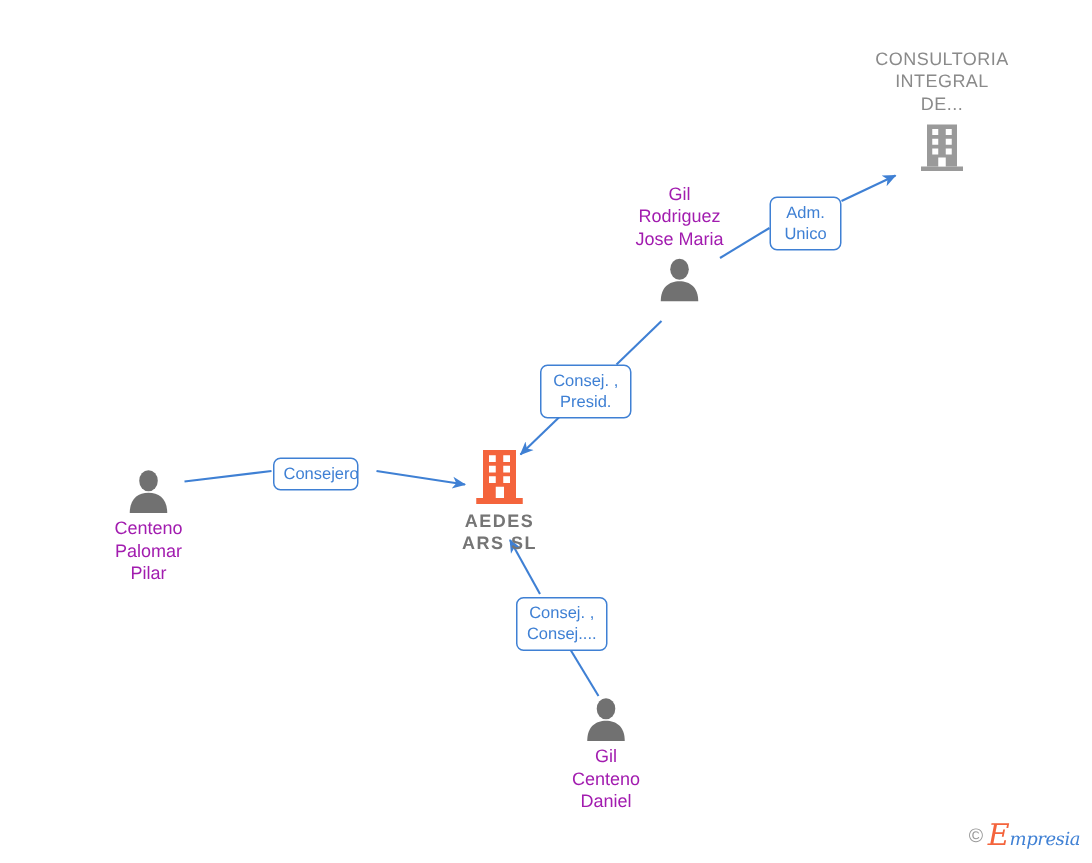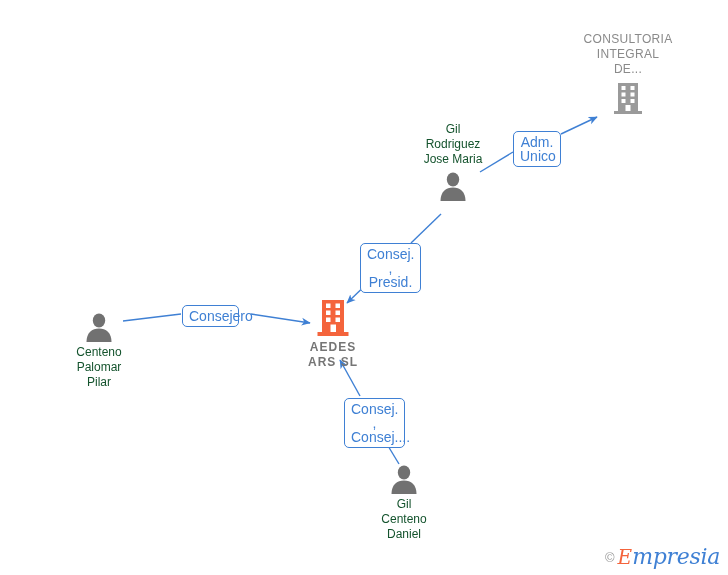--- a/index.html
+++ b/index.html
@@ -34,21 +34,21 @@
   .node .glyph {
     display: block;
     margin: 0 auto;
     line-height: 0;
   }
   .node .caption {
     display: block;
     margin-top: 3px;
     font-size: 12px;
     line-height: 15px;
-    color: #14532d;
+    color: #a21caf;
     white-space: pre-line;
   }
   .node.company .caption {
     font-weight: bold;
     letter-spacing: 1px;
     color: #757575;
   }
   .node.company.gray .caption {
     font-weight: normal;
     letter-spacing: 0.3px;
@@ -60,21 +60,21 @@
   }
 
   
   .chip {
     position: absolute;
     box-sizing: border-box;
     border: 1px solid #3f80d4;
     border-radius: 5px;
     background: #ffffff;
     color: #3f80d4;
-    font-size: 14px;
+    font-size: 11px;
     line-height: 14px;
     text-align: center;
     padding: 3px 6px;
     white-space: pre-line;
   }
 
   
   #watermark {
     position: absolute;
     right: 8px;
@@ -92,21 +92,21 @@
   #watermark .brand-e {
     color: #f4643c;
     font-family: "DejaVu Serif", serif;
     font-style: italic;
     font-size: 20px;
   }
   #watermark .brand-rest {
     color: #3f80d4;
     font-family: "DejaVu Serif", serif;
     font-style: italic;
-    font-size: 22px;
+    font-size: 12px;
     letter-spacing: -0.3px;
   }
 </style>
 </head>
 <body>
 
 <div id="canvas">
 
   <svg id="edges" viewBox="0 0 728 575" xmlns="http://www.w3.org/2000/svg">
     <defs>

